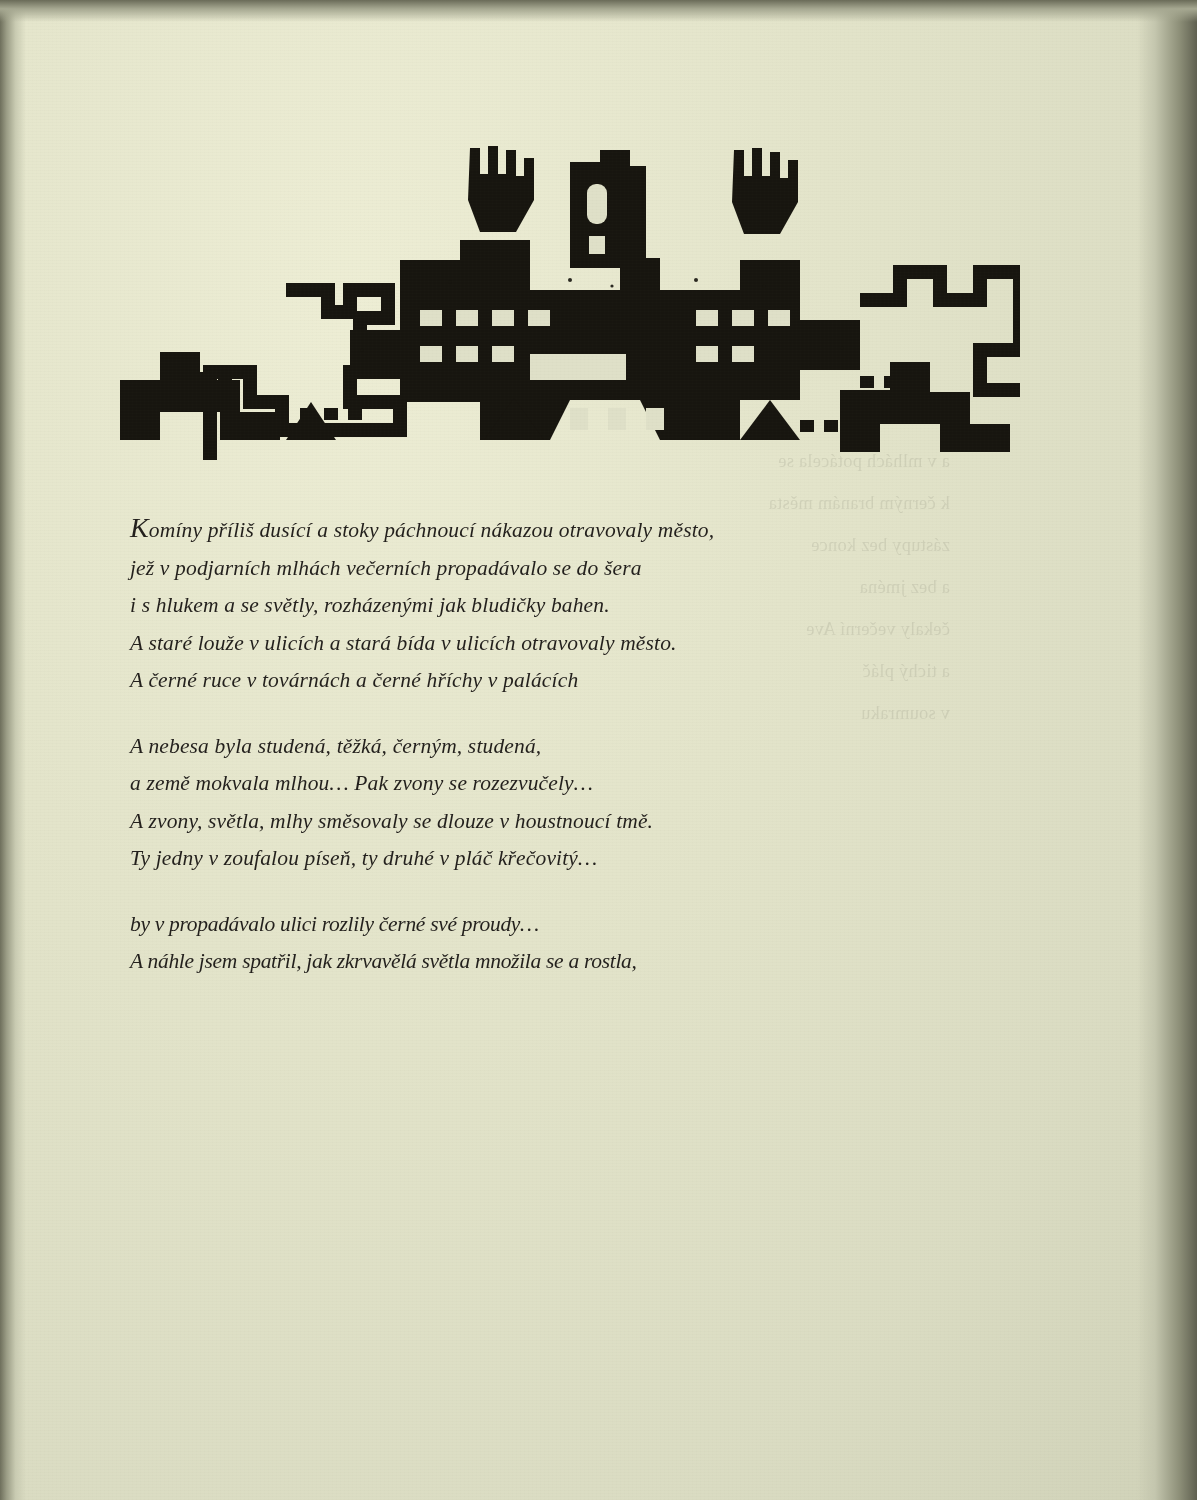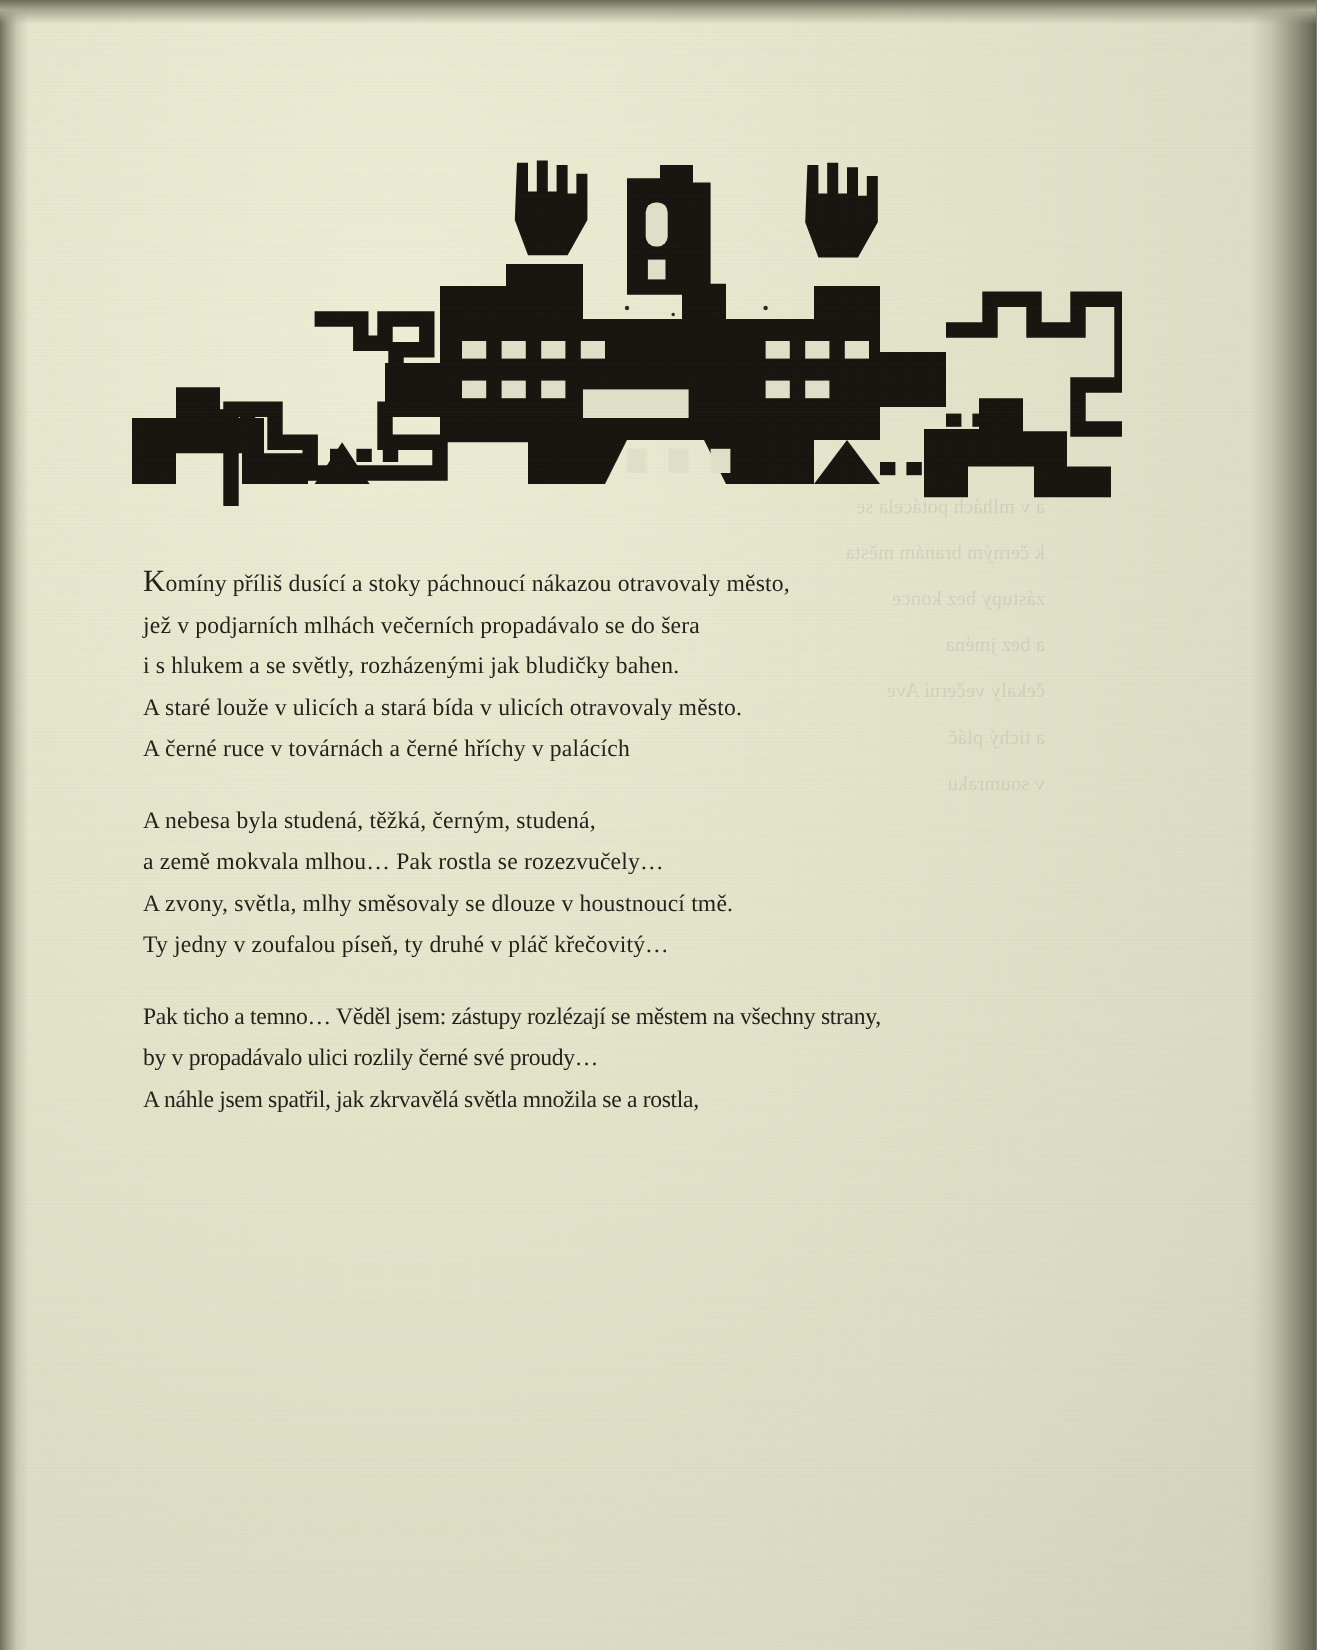--- a/index.html
+++ b/index.html
@@ -83,21 +83,21 @@
   .poem {
     position: absolute;
     left: 130px;
     top: 512px;
     width: 900px;
     color: #221f1c;
     font-size: 21.5px;
     line-height: 37.5px;
     letter-spacing: 0.15px;
   }
-  .stanza { margin: 0 0 28px 0; }
+  .stanza { margin: 0 0 28px 0; font-style: italic; }
   .line { white-space: pre; }
   .line.dropcapline .dropcap {
     font-size: 28px;
     line-height: 0;
   }
   .stanza.tight .line { letter-spacing: -0.3px; }
 </style>
 </head>
 <body>
 
@@ -194,27 +194,26 @@
     <div class="stanza">
       <div class="line dropcapline"><span class="dropcap">K</span><span>omíny příliš dusící a stoky páchnoucí nákazou otravovaly město,</span></div>
       <div class="line">jež v podjarních mlhách večerních propadávalo se do šera</div>
       <div class="line">i s hlukem a se světly, rozházenými jak bludičky bahen.</div>
       <div class="line">A staré louže v ulicích a stará bída v ulicích otravovaly město.</div>
       <div class="line">A černé ruce v továrnách a černé hříchy v palácích</div>
     </div>
 
     <div class="stanza">
       <div class="line">A nebesa byla studená, těžká, černým, studená,</div>
-      <div class="line">a země mokvala mlhou… Pak rostla se rozezvučely…</div>
+      <div class="line">a země mokvala mlhou… Pak zvony se rozezvučely…</div>
       <div class="line">A zvony, světla, mlhy směsovaly se dlouze v houstnoucí tmě.</div>
       <div class="line">Ty jedny v zoufalou píseň, ty druhé v pláč křečovitý…</div>
     </div>
 
     <div class="stanza tight">
-      <div class="line">Pak ticho a temno… Věděl jsem: zástupy rozlézají se městem na všechny strany,</div>
       <div class="line">by v propadávalo ulici rozlily černé své proudy…</div>
       <div class="line">A náhle jsem spatřil, jak zkrvavělá světla množila se a rostla,</div>
     </div>
 
   </div>
 
   <div class="grain"></div>
   <div class="edge-left"></div>
   <div class="edge-right"></div>
   <div class="edge-top"></div>

